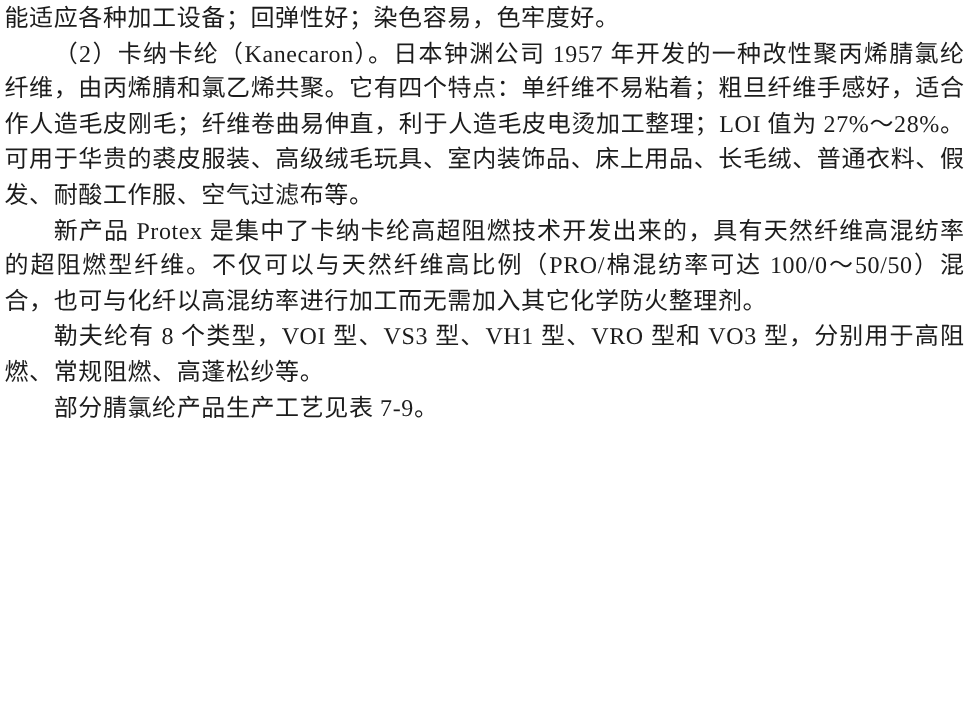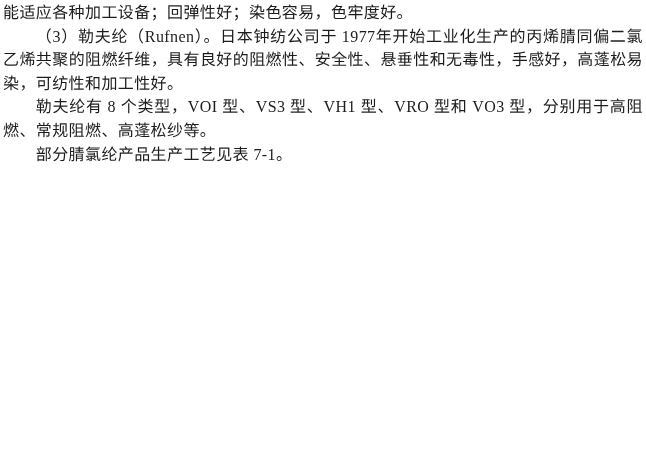--- a/index.html
+++ b/index.html
@@ -32,16 +32,17 @@
   }
   .para.no-indent {
     text-indent: 0;
   }
 </style>
 </head>
 <body>
 
 <div class="page">
   <p class="para no-indent">能适应各种加工设备；回弹性好；染色容易，色牢度好。</p>
-  <p class="para">（3）勒夫纶（Rufnen）。日本钟纺公司于 1977年开始工业化生产的丙烯腈同偏二氯乙烯共聚的阻燃纤维，具有良好的阻燃性、安全性、悬垂性和无毒性，手感好，高蓬松易染，可纺性和加工性好。</p>
+  <p class="para">（2）卡纳卡纶（Kanecaron）。日本钟渊公司 1957 年开发的一种改性聚丙烯腈氯纶纤维，由丙烯腈和氯乙烯共聚。它有四个特点：单纤维不易粘着；粗旦纤维手感好，适合作人造毛皮刚毛；纤维卷曲易伸直，利于人造毛皮电烫加工整理；LOI 值为 27%～28%。可用于华贵的裘皮服装、高级绒毛玩具、室内装饰品、床上用品、长毛绒、普通衣料、假发、耐酸工作服、空气过滤布等。</p>
+  <p class="para">新产品 Protex 是集中了卡纳卡纶高超阻燃技术开发出来的，具有天然纤维高混纺率的超阻燃型纤维。不仅可以与天然纤维高比例（PRO/棉混纺率可达 100/0～50/50）混合，也可与化纤以高混纺率进行加工而无需加入其它化学防火整理剂。</p>
   <p class="para">勒夫纶有 8 个类型，VOI 型、VS3 型、VH1 型、VRO 型和 VO3 型，分别用于高阻燃、常规阻燃、高蓬松纱等。</p>
-  <p class="para">部分腈氯纶产品生产工艺见表 7-1。</p>
+  <p class="para">部分腈氯纶产品生产工艺见表 7-9。</p>
 </div>
 
 </body></html>

